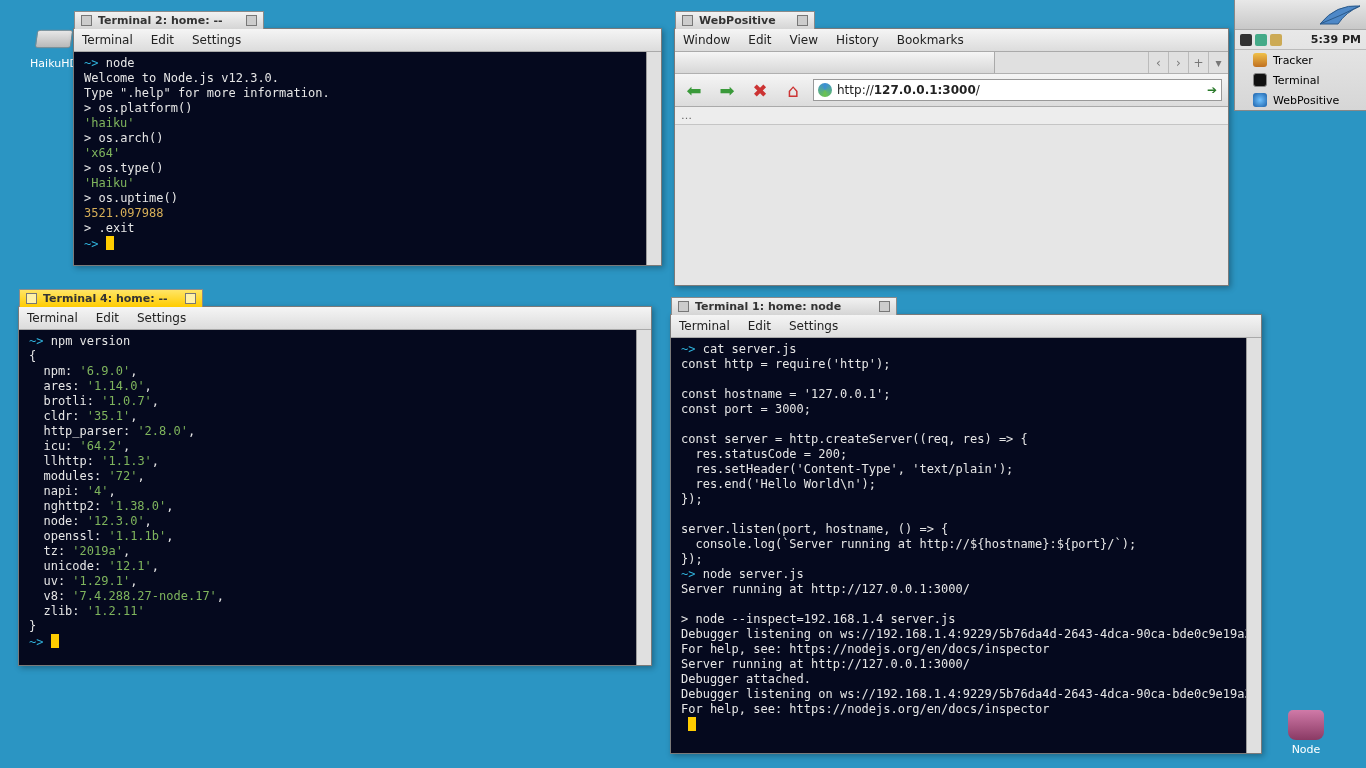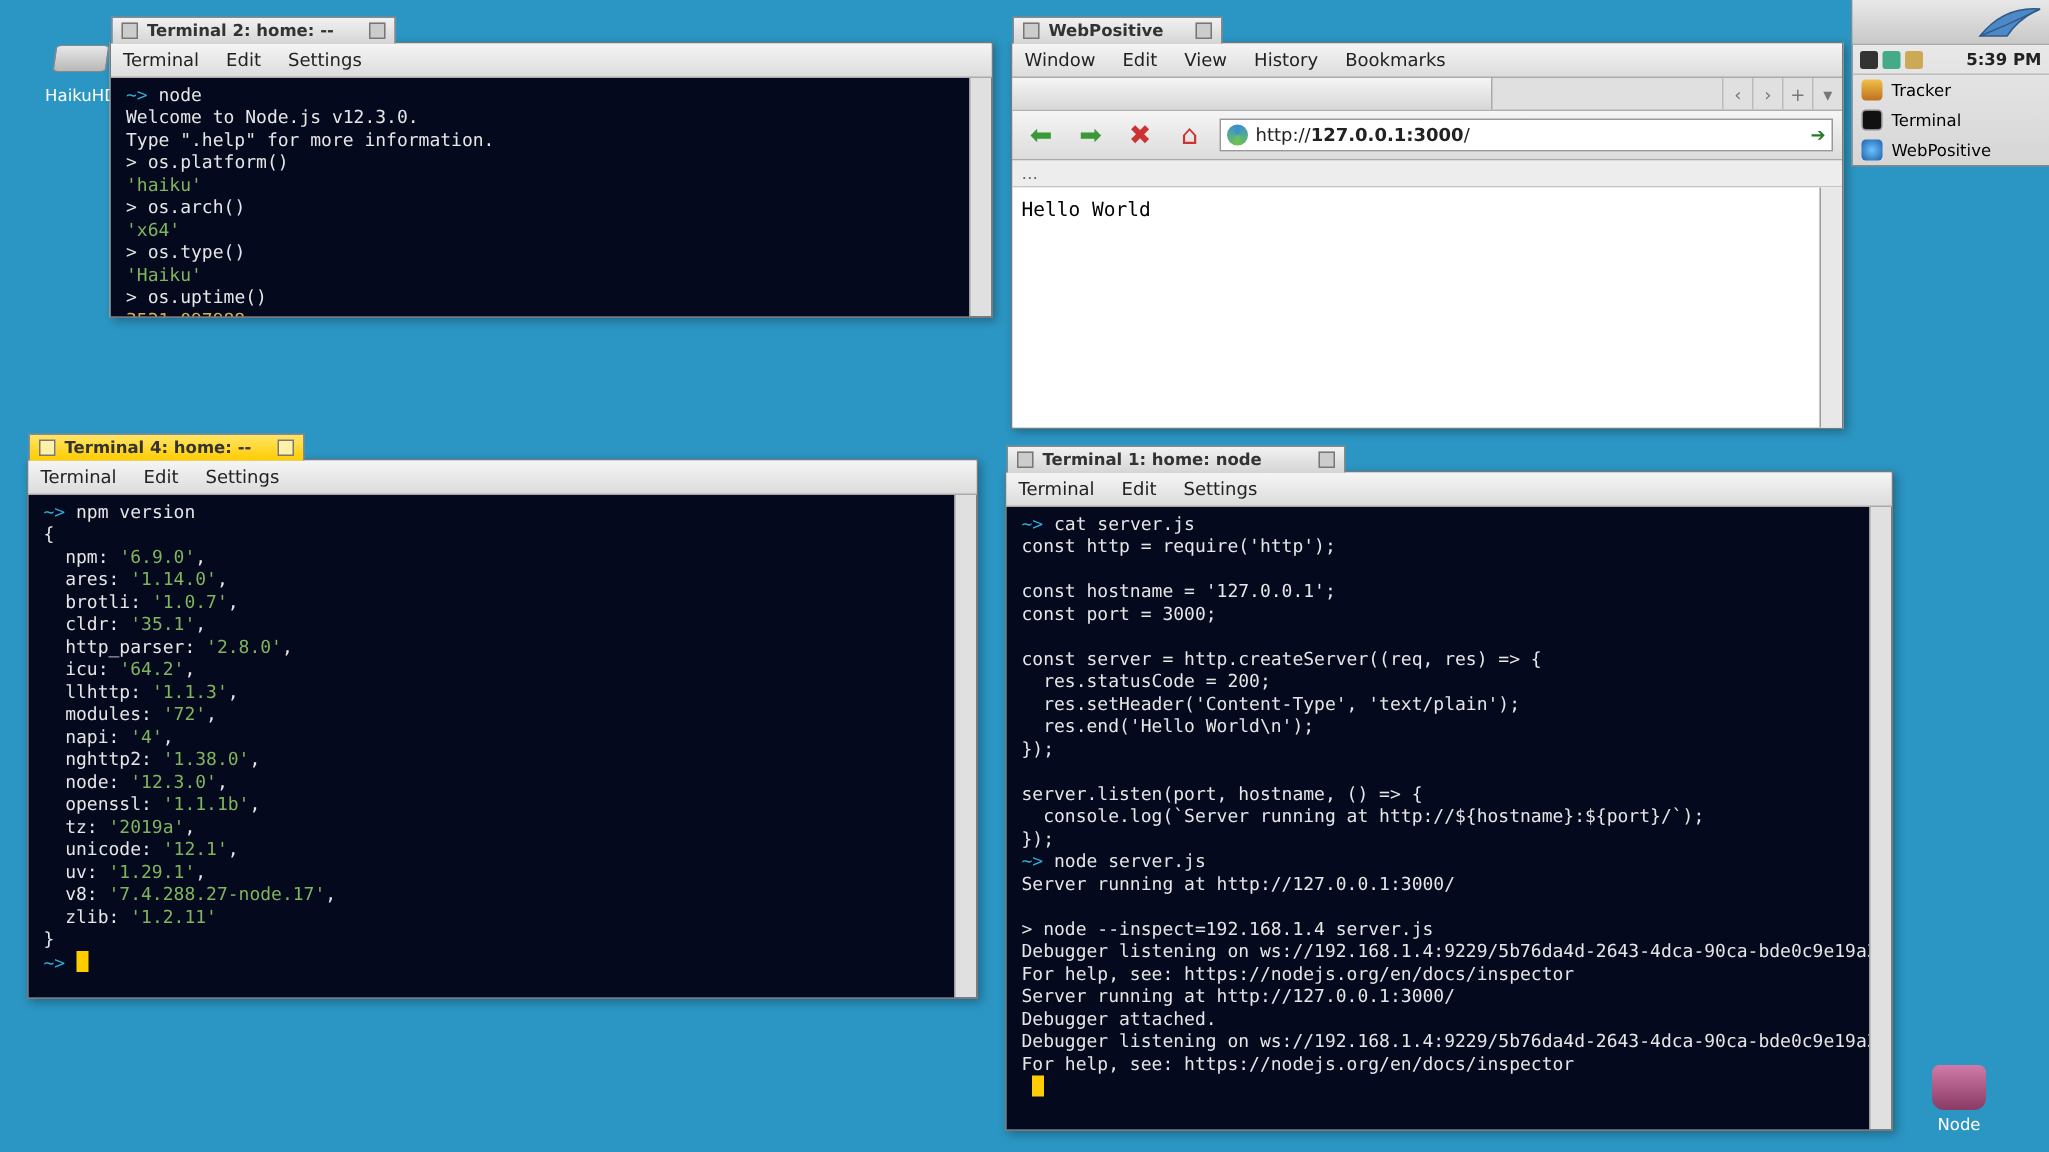--- a/index.html
+++ b/index.html
@@ -159,21 +159,21 @@
   padding:0 4px;
   gap:4px;
   border-bottom:1px solid #aaa;
 }
 #deskbar .tray{
   display:flex; align-items:center; gap:3px; padding:3px 5px; border-bottom:1px solid #bbb;
 }
 #deskbar .mini{ width:12px;height:12px;background:#888;border-radius:2px;}
 #deskbar .clock{ margin-left:auto; font-weight:bold; color:#222;}
 #deskbar .task{
-  display:flex; align-items:center; gap:6px; padding:3px 6px;
+  display:flex; align-items:center; gap:6px; padding:3px 18px;
 }
 #deskbar .task .ico{ width:14px;height:14px; border-radius:3px;}
 .ico.tracker{background:linear-gradient(#f0c048,#c07020);}
 .ico.terminal{background:#111;border:1px solid #888;}
 .ico.web{background:radial-gradient(#6fc2ff,#1a5fa8);}
 .feather {
   width:44px;height:26px;
 }
 pre { margin:0; white-space:pre; }
 </style>
@@ -182,21 +182,21 @@
 
 <div class="desktop-icon" style="top:24px;left:24px">
   <div class="glyph drive"></div>
   <div>HaikuHD</div>
 </div>
 <div class="desktop-icon" style="bottom:12px;right:30px">
   <div class="glyph trash"></div>
   <div>Node</div>
 </div>
 
-<div class="window" id="w-term2" style="left:73px; top:28px; width:589px; height:184px;">
+<div class="window" id="w-term2" style="left:73px; top:28px; width:589px; height:238px;">
   <div class="tab-row">
     <div class="tab" style="width:190px">
       <div class="close-sq"></div>
       <span>Terminal 2: home: --</span>
       <div class="stack-sq" style="margin-left:auto"></div>
     </div>
   </div>
   <div class="menubar">
     <span>Terminal</span>
     <span>Edit</span>
@@ -292,24 +292,20 @@
       <div class="globe"></div>
       <div style="flex:1;display:flex;align-items:flex-start;font-size:12px;color:#222">
         <span>http://</span>
           <b>127.0.0.1:3000</b>
           <span>/</span>
       </div>
       <span class="go">➔</span>
     </div>
   </div>
   <div class="status-strip"><span>…</span></div>
-  <div class="web-content">
-    <span>Hello World</span>
-    <div class="scroll-track" style="background:#e8e8e8"></div>
-  </div>
 </div>
 
 <div class="window" id="w-term1" style="left:670px; top:314px; width:592px; height:440px;">
   <div class="tab-row">
     <div class="tab" style="width:226px">
       <div class="close-sq"></div>
       <span>Terminal 1: home: node</span>
       <div class="stack-sq" style="margin-left:auto"></div>
     </div>
   </div>

